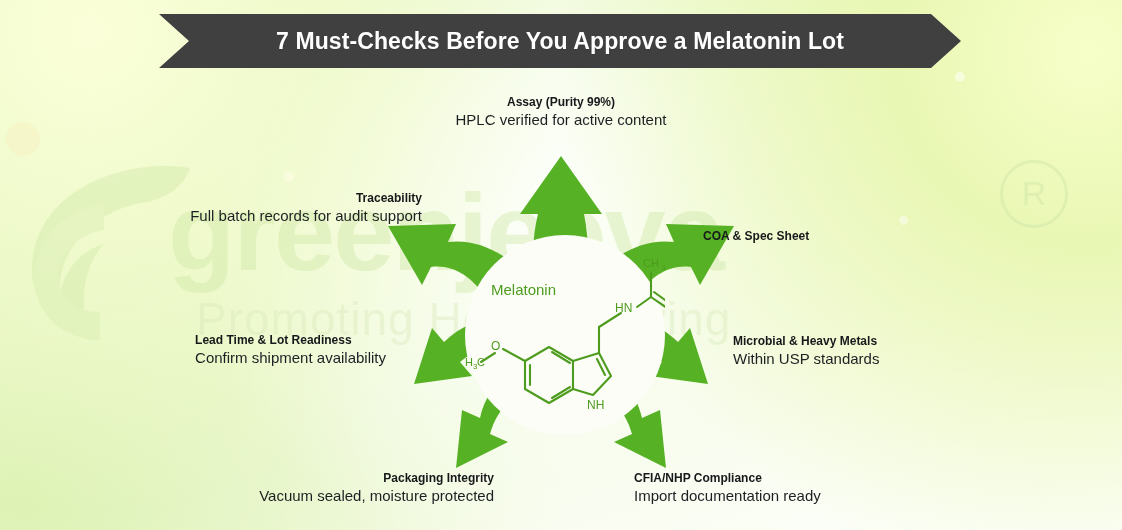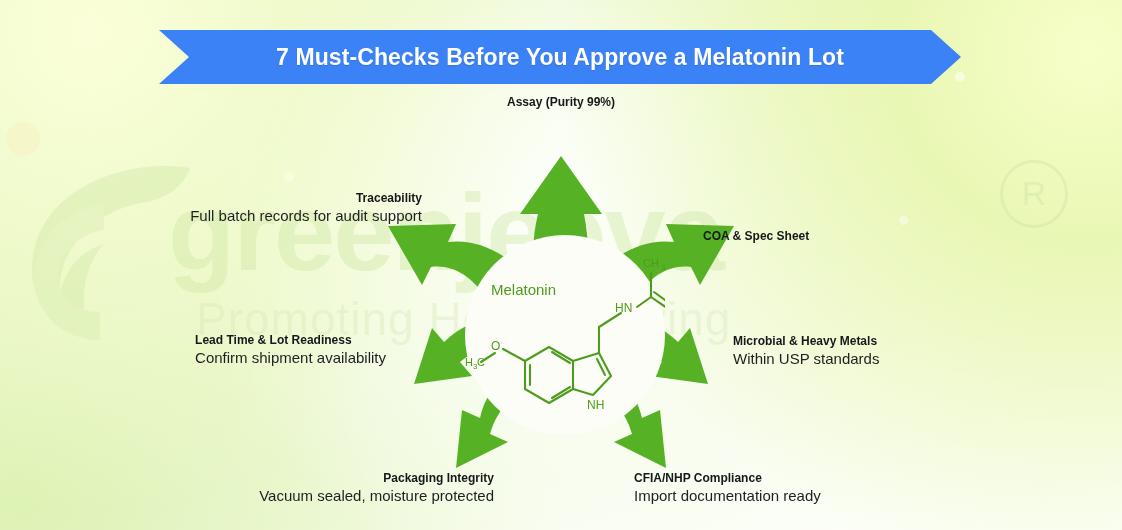--- a/index.html
+++ b/index.html
@@ -31,22 +31,22 @@
     color:#cfe8a6;opacity:.42;line-height:1;}
   .wm-tag{left:196px;top:296px;font-size:46px;font-weight:400;letter-spacing:1px;
     color:#d8e9bb;opacity:.40;line-height:1;}
   .wm-reg{left:1000px;top:160px;width:62px;height:62px;border:3px solid #cfe6a8;border-radius:50%;
     opacity:.45;}
   .wm-reg span{position:absolute;left:0;top:0;width:62px;height:62px;line-height:60px;
     text-align:center;font-size:34px;color:#cfe6a8;font-weight:400;}
   .wm-leaf{left:8px;top:148px;width:196px;height:200px;opacity:.40;}
 
   
-  .banner{position:absolute;left:159px;top:30px;width:802px;height:54px;
-    background:#3b82f6;
+  .banner{position:absolute;left:159px;top:14px;width:802px;height:54px;
+    background:#404040;
     clip-path:polygon(0 0, 772px 0, 802px 27px, 772px 54px, 0 54px, 30px 27px);
     display:flex;align-items:center;justify-content:center;}
   .banner-text{color:#ffffff;font-size:23px;font-weight:700;letter-spacing:.1px;
     white-space:nowrap;text-shadow:0 1px 1px rgba(0,0,0,.10);}
 
   
   .wheel{position:absolute;left:378px;top:138px;width:366px;height:348px;}
   .wheel svg{display:block;width:366px;height:348px;}
 
   .center-disc{position:absolute;left:465px;top:235px;width:200px;height:200px;
@@ -171,20 +171,21 @@
         <text x="8" y="134" font-size="8">3</text>
         <text x="12" y="131" font-size="11">C</text>
         <text x="26" y="115" font-size="12">O</text>
         <text x="122" y="174" font-size="12">NH</text>
       </g>
     </svg>
   </div>
 
   <div class="lbl lbl-assay">
     <div class="t">Assay (Purity 99%)</div>
+    <div class="s">HPLC verified for active content</div>
   </div>
 
   <div class="lbl lbl-coa">
     <div class="t">COA &amp; Spec Sheet</div>
   </div>
 
   <div class="lbl lbl-micro">
     <div class="t">Microbial &amp; Heavy Metals</div>
     <div class="s">Within USP standards</div>
   </div>

